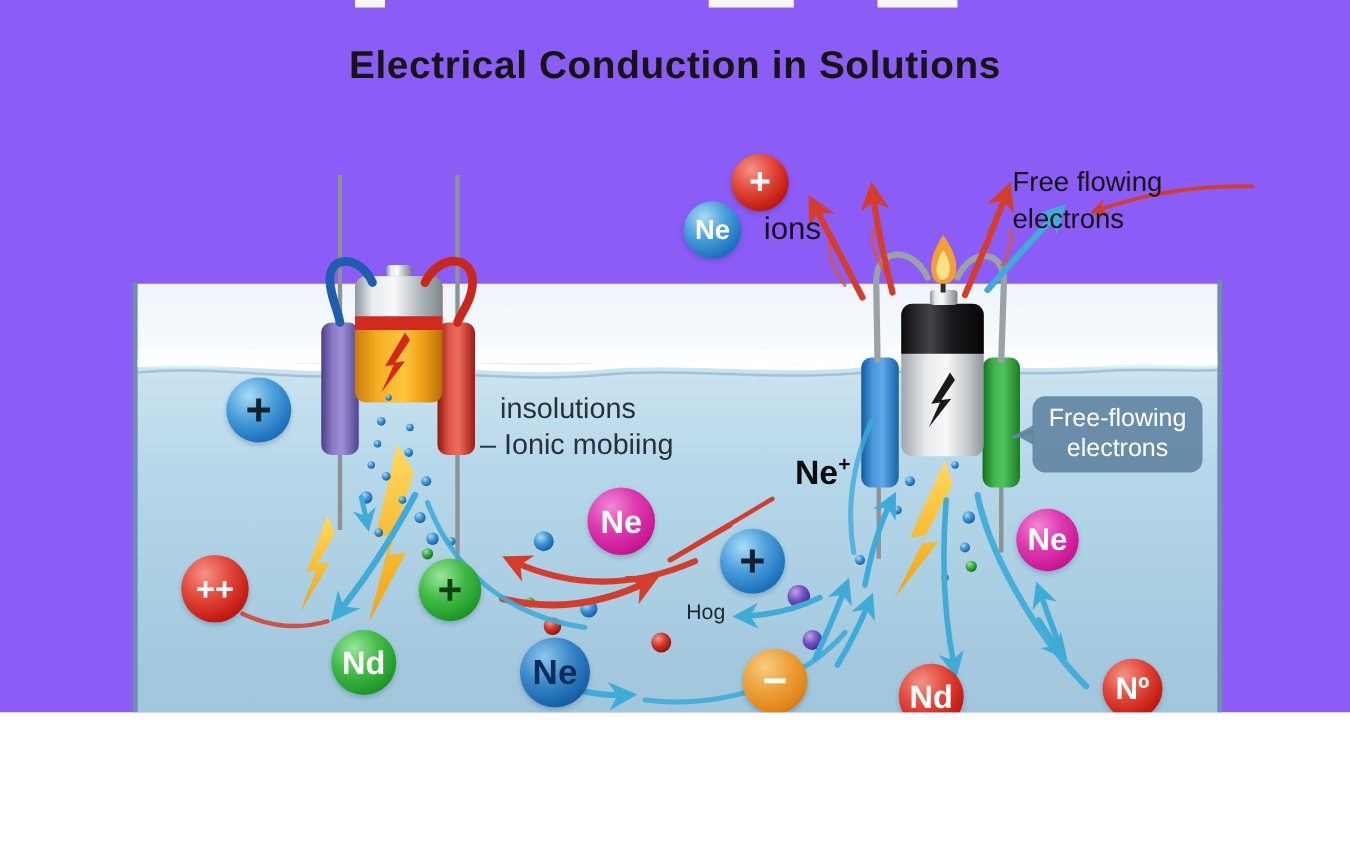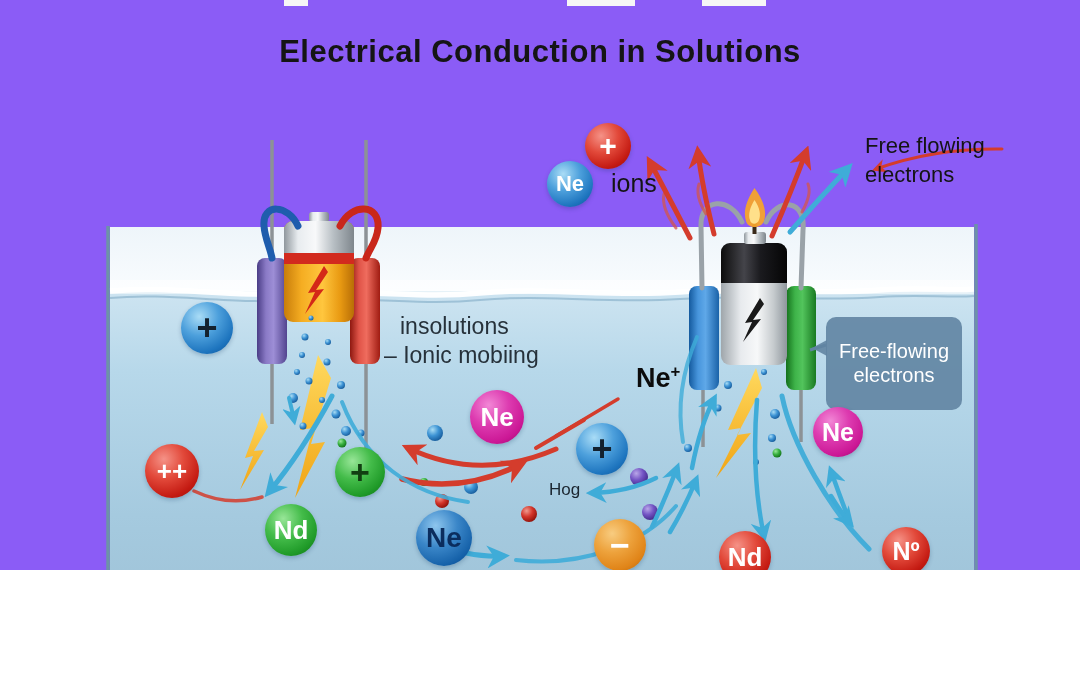--- a/index.html
+++ b/index.html
@@ -11,21 +11,21 @@
          letter-spacing:.5px;color:#151515;}
   .sphere{position:absolute;border-radius:50%;display:flex;align-items:center;justify-content:center;
           font-weight:700;box-shadow:0 2px 4px rgba(10,50,90,.25);}
   .sp-blue{background:radial-gradient(circle at 35% 28%,#a9dcf6 0%,#4da0dc 38%,#1d74be 72%,#0e4f8e 100%);color:#13212e;}
   .sp-red{background:radial-gradient(circle at 35% 28%,#f59287 0%,#e2493a 38%,#c41a12 72%,#8e0d07 100%);color:#fff;}
   .sp-green{background:radial-gradient(circle at 35% 28%,#98e698 0%,#44bc4a 38%,#1f9a28 72%,#0f6a16 100%);color:#fff;}
   .sp-magenta{background:radial-gradient(circle at 35% 28%,#f287d6 0%,#dd3bb0 38%,#cb1795 72%,#8e0b66 100%);color:#fff;}
   .sp-orange{background:radial-gradient(circle at 35% 28%,#f8cc80 0%,#eda23c 38%,#e08418 72%,#b05f08 100%);color:#fff;}
   .sp-navy{background:radial-gradient(circle at 35% 28%,#8ec6ee 0%,#3a86c8 40%,#1460a8 75%,#0a3c74 100%);color:#0b2d5e;}
   #label-box{position:absolute;left:826px;top:317px;background:rgba(96,132,162,.9);color:#fff;
-             border-radius:10px;padding:22px 13px;text-align:center;font-size:20px;line-height:1.22;}
+             border-radius:10px;padding:6px 13px;text-align:center;font-size:20px;line-height:1.22;}
   #label-box-tail{position:absolute;left:812px;top:340px;width:0;height:0;
                   border-top:8px solid transparent;border-bottom:8px solid transparent;
                   border-right:15px solid rgba(96,132,162,.9);}
   .artifact{position:absolute;top:0;height:6px;background:#f6f6f6;}
   sup{font-size:62%;}
 </style>
 </head>
 <body>
 
 <div id="stage">
@@ -255,21 +255,21 @@
     </g>
 
     <line x1="810" y1="350" x2="826" y2="345" stroke="#5f86a0" stroke-width="3"></line>
   </svg>
 
   <div id="title" class="txt">Electrical Conduction in Solutions</div>
 
   <div class="sphere sp-red" style="left:585px;top:123px;width:46px;height:46px;font-size:30px;">+</div>
   <div class="sphere sp-blue" style="left:547px;top:161px;width:46px;height:46px;font-size:22px;color:#fff;">Ne</div>
   <div class="txt" style="left:596px;top:169px;font-size:25px;margin-left:15px;">ions</div>
-  <div class="txt" style="left:865px;top:132px;font-size:22px;line-height:1.3;">
+  <div class="txt" style="left:810px;top:132px;font-size:22px;line-height:1.3;">
     <div>Free flowing</div>
     <div>electrons</div>
   </div>
 
   <div class="txt" style="left:384px;top:312px;font-size:23px;line-height:1.25;color:#26313a;">
     <div style="margin-left:16px;">insolutions</div>
     <div>– Ionic mobiing</div>
   </div>
   <div class="txt" style="left:636px;top:362px;font-size:27px;font-weight:700;color:#0c0c0c;text-align:center;">
     <span>Ne</span><sup>+</sup>

